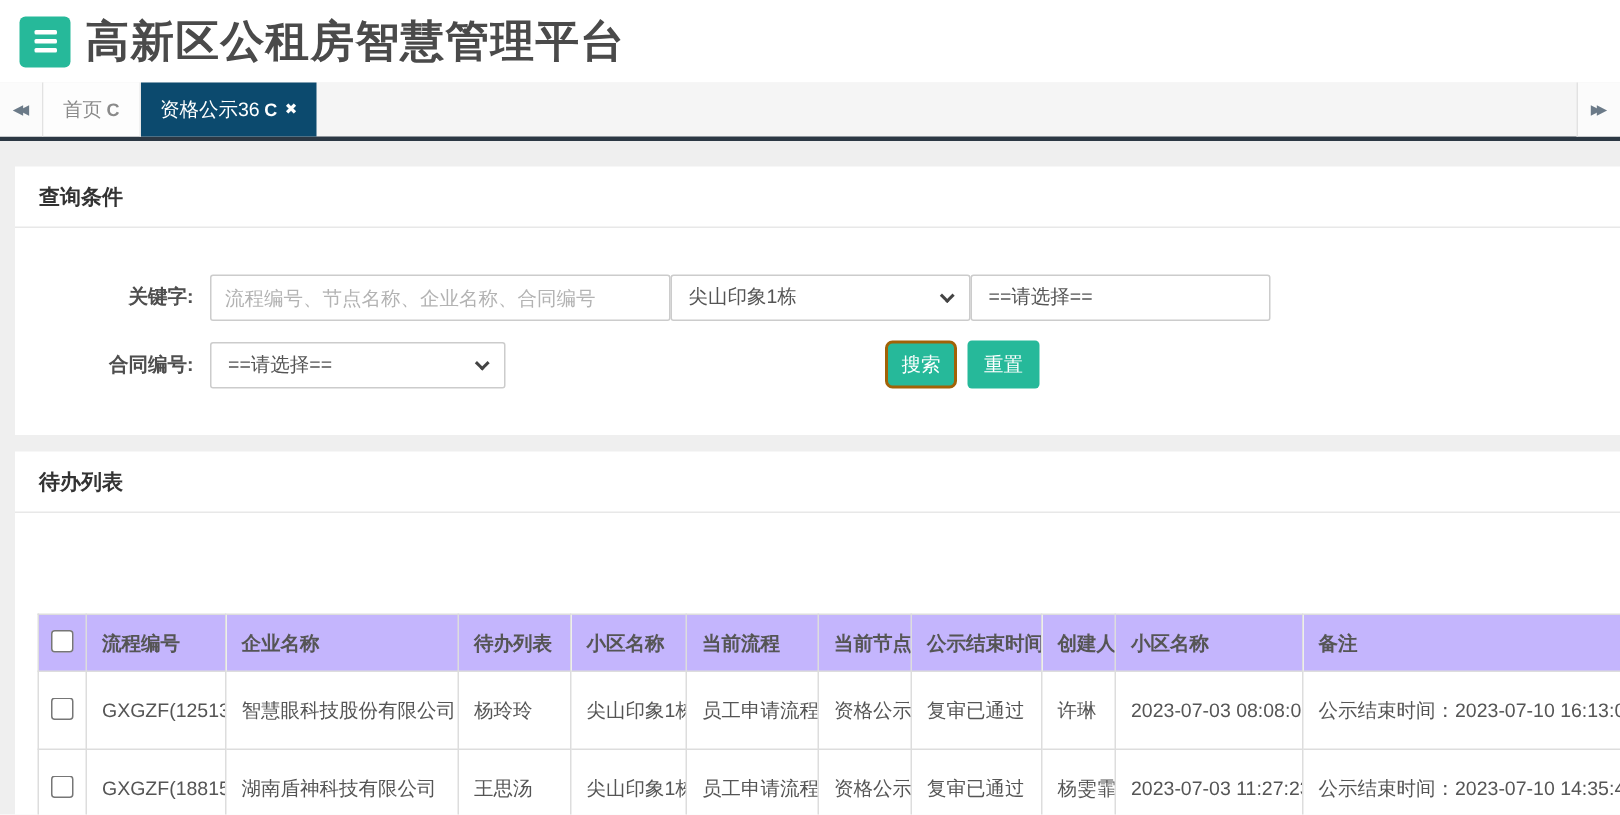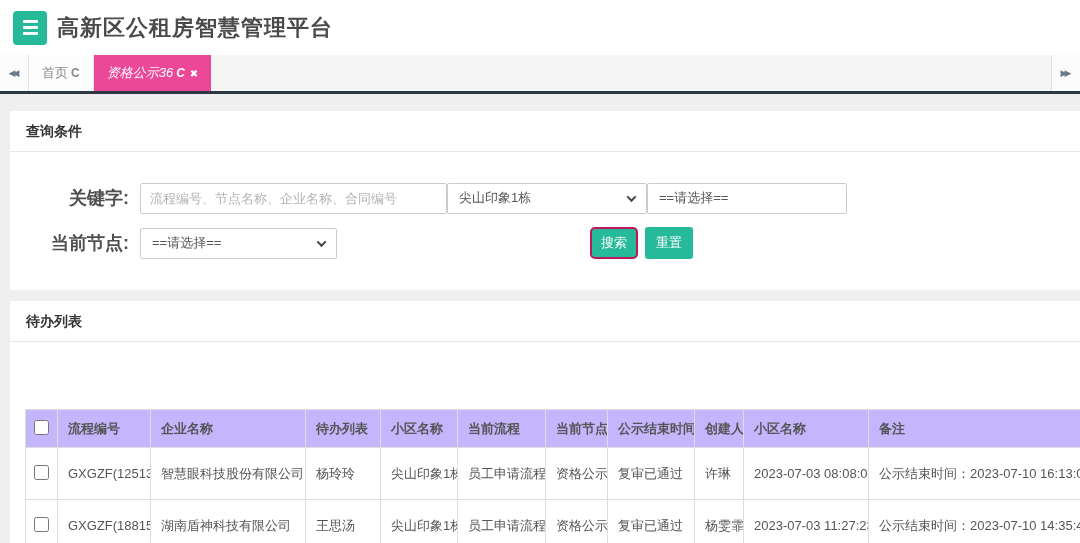--- a/index.html
+++ b/index.html
@@ -15,59 +15,59 @@
     height: 55px; background: #ffffff;
     display: flex; align-items: center; padding-left: 13px;
   }
   .menu-btn {
     width: 34px; height: 34px; background: #26b99a; border: none; border-radius: 4px;
     display: flex; flex-direction: column; justify-content: center; align-items: center;
     gap: 3px; cursor: pointer; flex-shrink: 0;
   }
   .menu-btn .bar { width: 15px; height: 3px; background: #ffffff; border-radius: 1px; }
   .app-title {
-    margin-left: 10px; font-size: 22px; font-weight: bold; color: #4a4a4a;
+    margin-left: 10px; font-size: 29px; font-weight: bold; color: #4a4a4a;
     letter-spacing: 1px; white-space: nowrap;
   }
 
   
   .tabbar {
     height: 39px; background: #f5f5f5; display: flex; align-items: stretch;
     border-bottom: 3px solid #2c3844;
   }
   .tab-nav {
     width: 29px; background: #fbfbfb; display: flex; align-items: center; justify-content: center;
     color: #6b7a88; font-size: 9px; letter-spacing: -3px; cursor: pointer; padding-right: 3px;
   }
   .tab-nav.left { border-right: 1px solid #e2e2e2; }
   .tab-nav.right { border-left: 1px solid #e2e2e2; margin-left: auto; }
   .tab {
     display: flex; align-items: center; padding: 0 13px; gap: 3px;
     font-size: 13px; color: #8a8a8a; background: #fdfdfd; cursor: pointer;
     border-right: 1px solid #e8e8e8; white-space: nowrap;
   }
   .tab .tab-refresh { font-weight: bold; font-size: 12px; }
-  .tab.active { background: #ec4899; color: #ffffff; border-right: none; font-style: italic; }
+  .tab.active { background: #0c4a6e; color: #ffffff; border-right: none; }
   .tab .tab-close { font-size: 10px; margin-left: 2px; }
 
   
   .content { padding: 17px 0 0 10px; }
   .panel { background: #ffffff; width: 1120px; margin-bottom: 11px; }
   .panel-title {
     height: 41px; line-height: 41px; padding-left: 16px;
     font-size: 14px; font-weight: bold; color: #333333;
     border-bottom: 1px solid #e8e8e8;
   }
 
   
   .query-form { padding: 30px 0 31px 0; }
   .form-row { display: flex; align-items: center; height: 32px; }
   .form-row + .form-row { margin-top: 13px; }
   .form-label {
-    text-align: right; padding-right: 11px; font-size: 18px; font-weight: bold;
+    text-align: right; padding-right: 11px; font-size: 13px; font-weight: bold;
     color: #4e4e4e; flex-shrink: 0; white-space: nowrap;
   }
   .lw1 { width: 130px; }
   .lw2 { width: 138px; }
   .lw3 { width: 148px; }
   .text-input {
     width: 307px; height: 31px; border: 1px solid #cccccc; border-radius: 2px;
     padding: 0 9px; font-size: 13px; color: #555555; outline: none;
   }
   .text-input::placeholder { color: #b3b3b3; }
@@ -79,21 +79,21 @@
   .sel.w197 { width: 197px; }
   .chev {
     width: 7px; height: 7px; border-right: 2px solid #444444; border-bottom: 2px solid #444444;
     transform: rotate(45deg) translate(-1px,-1px); flex-shrink: 0;
   }
   .btn-group { display: flex; align-items: center; gap: 7px; margin-left: 253px; }
   .btn {
     background: #26b99a; color: #ffffff; border: none; border-radius: 3px;
     font-size: 13px; padding: 7px 11px; cursor: pointer; white-space: nowrap;
   }
-  .btn.focused { border: 2px solid #be185d; padding: 5px 9px; border-radius: 5px; }
+  .btn.focused { border: 2px solid #a16207; padding: 5px 9px; border-radius: 5px; }
 
   
   .table-wrap { margin: 67px 0 0 15px; }
   table { border-collapse: collapse; table-layout: fixed; width: 1120px; }
   th, td {
     border: 1px solid #dddddd; padding: 0 10px; text-align: left;
     overflow: hidden; white-space: nowrap; font-size: 13px;
   }
   th { background: #c4b5fd; height: 38px; font-weight: bold; color: #555555; }
   td { height: 52px; background: #ffffff; color: #555555; }
@@ -143,21 +143,21 @@
         <div class="sel">
           <span>尖山印象1栋</span>
           <span class="chev"></span>
         </div>
         <div class="sel">
           <span>==请选择==</span>
 
         </div>
       </div>
       <div class="form-row">
-        <label class="form-label lw1">当前节点:</label>
+        <label class="form-label lw1">合同编号:</label>
         <div class="sel w197">
           <span>==请选择==</span>
           <span class="chev"></span>
         </div>
         <div class="btn-group">
           <button class="btn focused">搜索</button>
           <button class="btn">重置</button>
         </div>
       </div>
     </div>

